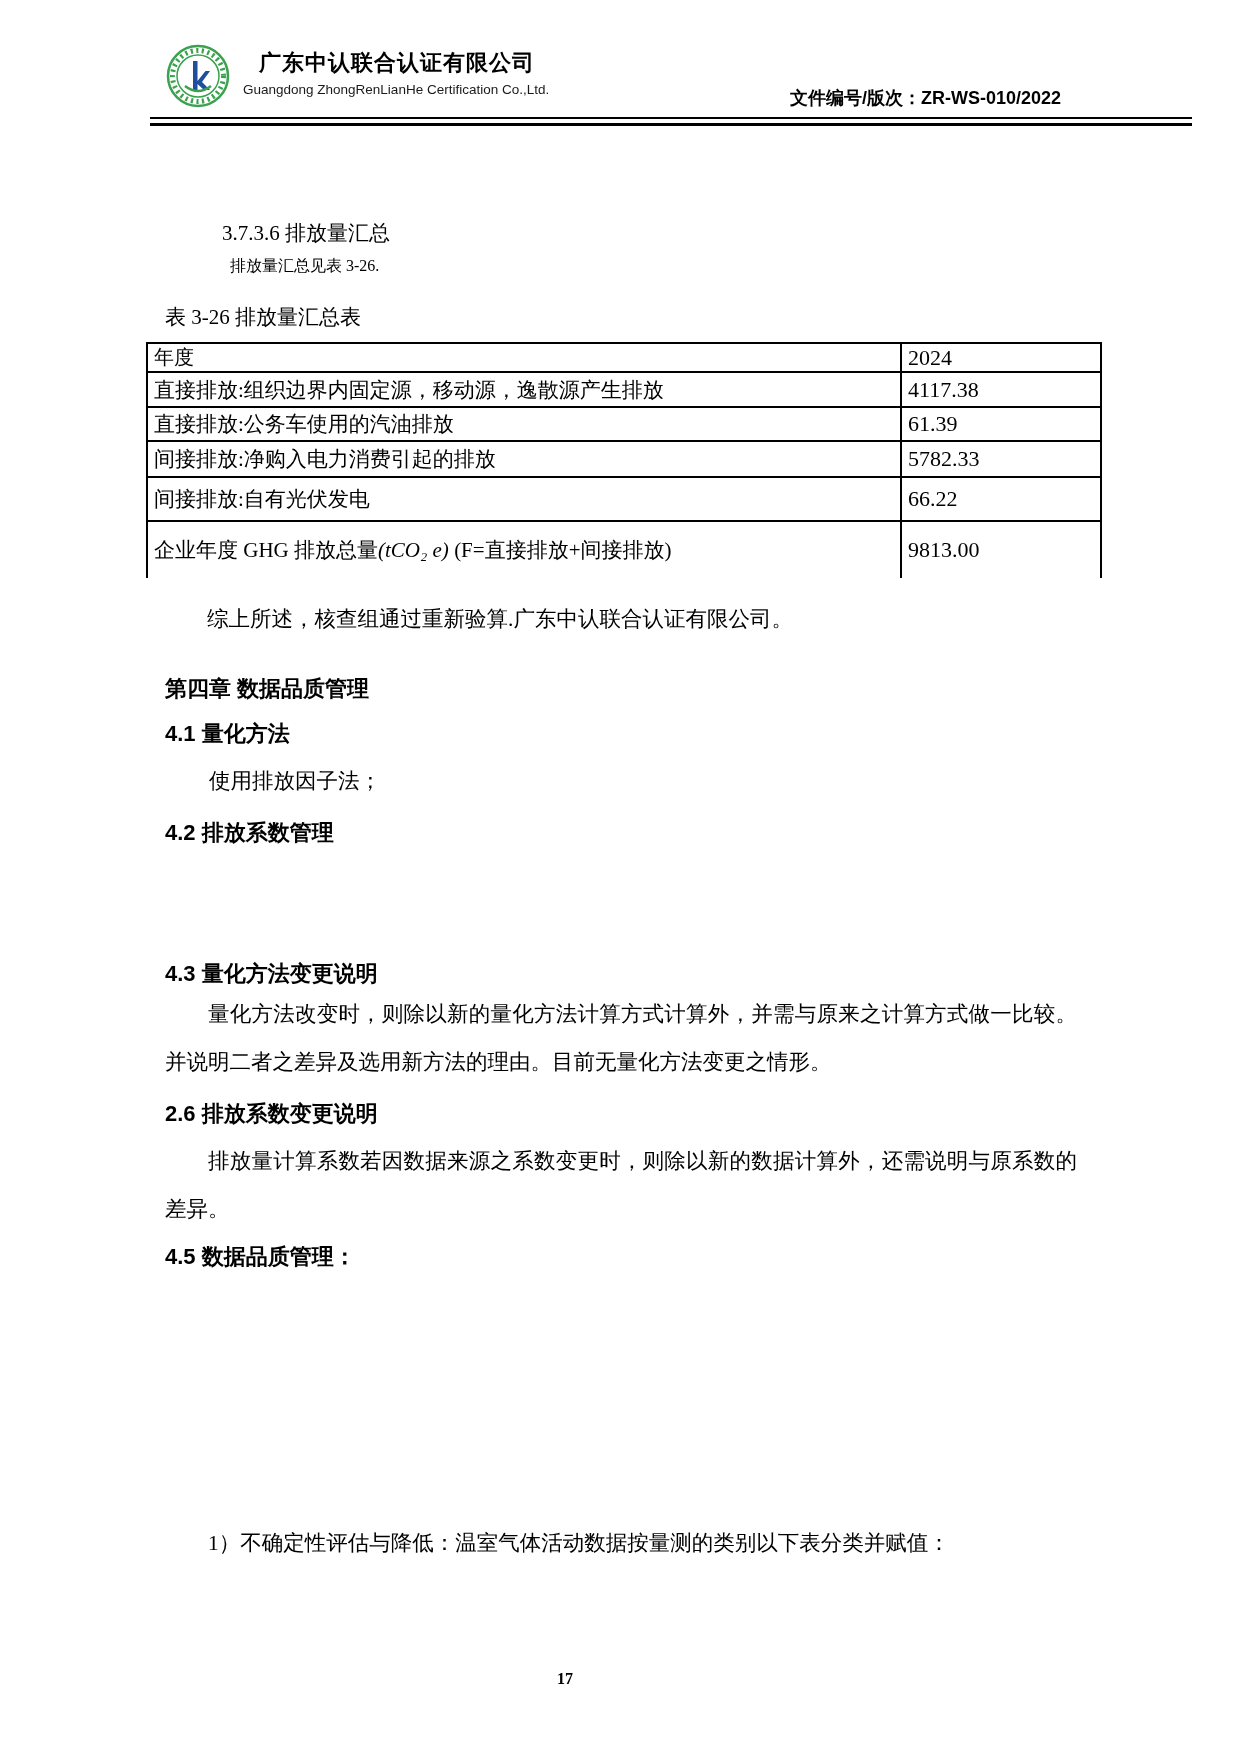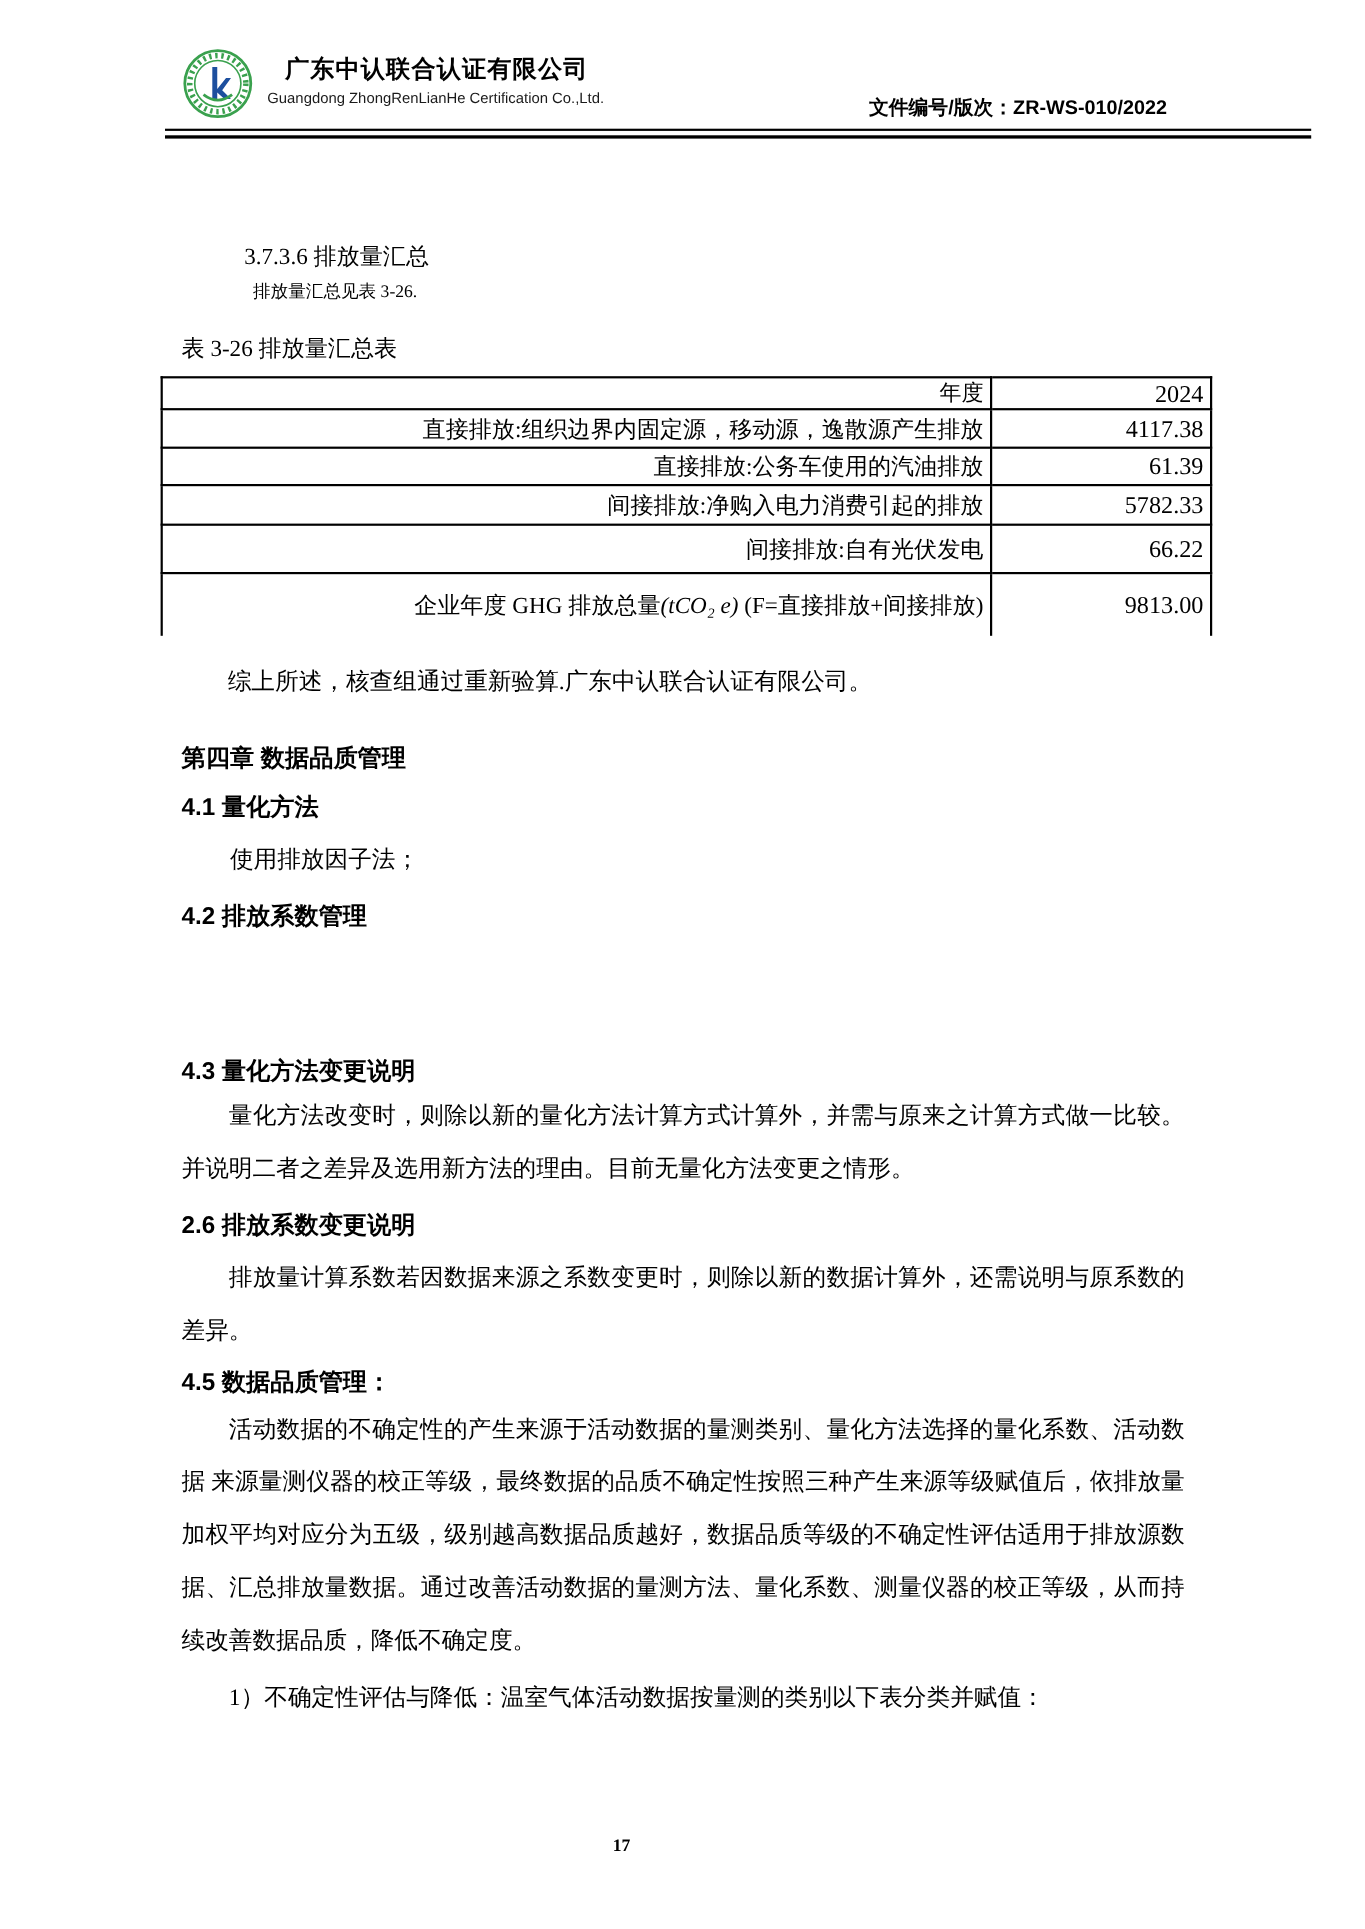--- a/index.html
+++ b/index.html
@@ -27,21 +27,21 @@
   }
   
   .sec-heading{position:absolute;left:222px;top:218px;font-size:21px;line-height:30px;}
   .sec-intro{position:absolute;left:230px;top:251px;font-size:16px;line-height:30px;}
   .table-caption{position:absolute;left:165px;top:302px;width:910px;text-align:left;font-size:21px;line-height:30px;}
   
   table.sum{
     position:absolute;left:146px;top:342px;width:954px;border-collapse:collapse;table-layout:fixed;
   }
   table.sum td{
-    border:2px solid #000;text-align:right;vertical-align:middle;
+    border:2px solid #000;text-align:left;vertical-align:middle;
     font-size:21px;padding:0 6px;overflow:hidden;
   }
   table.sum td.val{font-size:22px;}
   table.sum col.c1{width:754px;}
   table.sum col.c2{width:200px;}
   tr.rh  td{height:27px;font-size:20px;}
   tr.r0 td{height:33px;}
   tr.r1 td{height:32px;}
   tr.r2 td{height:34px;}
   tr.r3 td{height:42px;}
@@ -140,19 +140,18 @@
 
   <div class="h-bold t-42">4.2 排放系数管理</div>
 
   <div class="h-bold t-43">4.3 量化方法变更说明</div>
   <div class="para indent b-43">量化方法改变时，则除以新的量化方法计算方式计算外，并需与原来之计算方式做一比较。并说明二者之差异及选用新方法的理由。目前无量化方法变更之情形。</div>
 
   <div class="h-bold t-44">2.6 排放系数变更说明</div>
   <div class="para indent b-44">排放量计算系数若因数据来源之系数变更时，则除以新的数据计算外，还需说明与原系数的差异。</div>
 
   <div class="h-bold t-45">4.5 数据品质管理：</div>
-  <div class="para indent b-45">活动数据的不确定性的产生来源于活动数据的量测类别、量化方法选择的量化系数、活动数据 来源量测仪器的校正等级，最终数据的品质不确定性按照三种产生来源等级赋值后，依排放量加权平均对应分为五级，级别越高数据品质越好，数据品质等级的不确定性评估适用于排放源数据、汇总排放量数据。通过改善活动数据的量测方法、量化系数、测量仪器的校正等级，从而持续改善数据品质，降低不确定度。</div>
 
   <div class="para indent note">1）不确定性评估与降低：温室气体活动数据按量测的类别以下表分类并赋值：</div>
 
   <div class="page-num">17</div>
 
 </div>
 
 </body></html>

